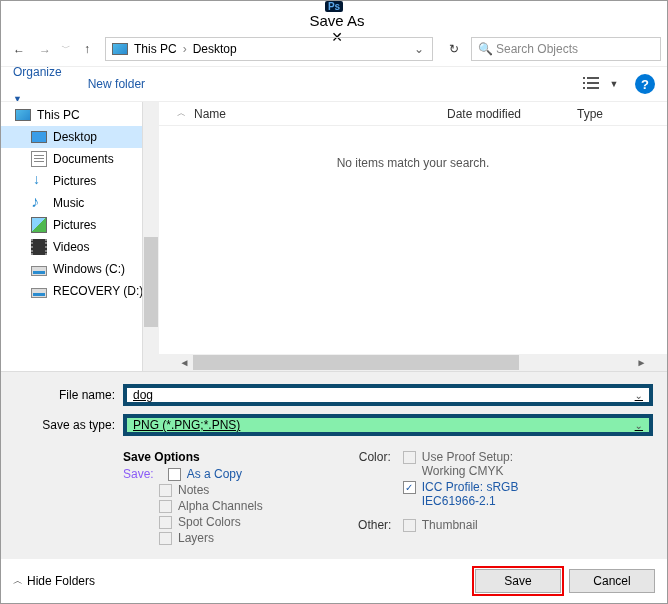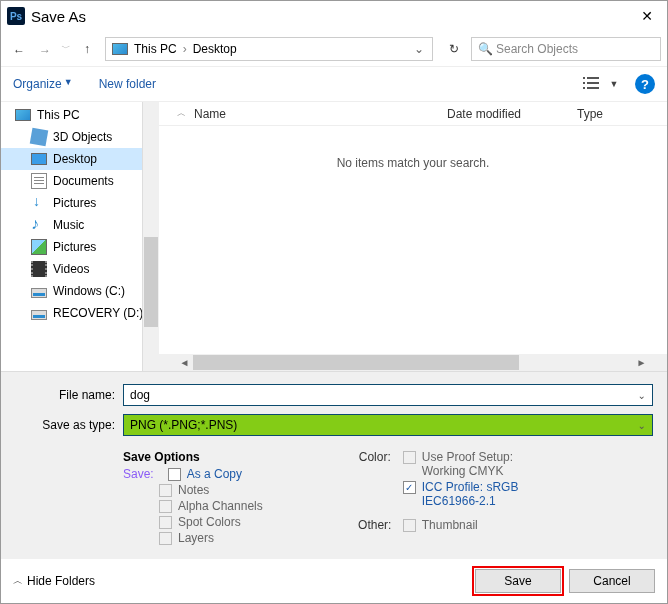--- a/index.html
+++ b/index.html
@@ -1,34 +1,34 @@
 <!DOCTYPE html>
 <html><head>
 <meta charset="utf-8">
 <style>
   * { box-sizing: border-box; margin: 0; padding: 0; }
   body { font-family: "Segoe UI", Tahoma, sans-serif; font-size: 12px; color: #000; width: 668px; height: 604px; background: #fff; display: flex; flex-direction: column; border: 1px solid #999; overflow: hidden;}
   
-  .titlebar { height: 30px; display: flex; align-items: center; padding: 0 0 0 6px; }
+  .titlebar { height: 30px; display: flex; align-items: center; padding: 0 0 0 6px; flex-direction: column; }
   .ps-icon { width: 18px; height: 18px; background: #001834; color: #5ca8eb; display:flex; align-items:center; justify-content:center; font-size:10px; font-weight:bold; border-radius:2px; margin-right:6px;}
   .titlebar-title { flex:1; font-size: 15px; }
   .close-btn { width: 40px; height: 30px; display:flex; align-items:center; justify-content:center; font-size:14px; }
   
   .navbar { height: 36px; display:flex; align-items:center; padding: 0 6px; gap: 2px; border-bottom: 1px solid #eee; }
   .nav-arrow { width: 24px; height:24px; display:flex; align-items:center; justify-content:center; color:#888; }
   .nav-arrow.active { color:#333; }
   .addr-bar { flex:1; height:24px; border:1px solid #ccc; display:flex; align-items:center; padding-left:6px; margin: 0 4px; font-size:12px; gap:2px; position:relative;}
   .addr-monitor { width:16px; height:12px; background: linear-gradient(135deg, #4fb8e8 0%, #2a8cd0 100%); border:1px solid #666; margin-right:4px; }
   .addr-drop { margin-left:auto; padding:0 8px; color:#666;}
   .refresh-btn { width:30px; height:24px; display:flex; align-items:center; justify-content:center; color:#333;}
   .search-box { width:190px; height:24px; border:1px solid #ccc; display:flex; align-items:center; padding-left:6px; color:#888;}
   .search-icon { width:14px; margin-right:4px; color:#666;}
   
   .toolbar { height: 34px; display:flex; align-items:center; padding: 0 12px; }
-  .tb-link { color:#1e5aa8; display:flex; align-items:flex-start; gap:2px; margin-right:26px; cursor:pointer;}
+  .tb-link { color:#1e5aa8; display:flex; align-items:flex-start; gap:15px; margin-right:26px; cursor:pointer;flex-direction:column;}
   .tb-spacer { flex:1;}
   .tb-icon-btn { width:22px; display:flex; align-items:center; justify-content:center; color:#444;}
   .help-icon { width:20px; height:20px; border-radius:50%; background:#0078d7; color:#fff; display:flex; align-items:center; justify-content:center; font-weight:bold; margin-left:10px; font-size:13px;}
   
   .main { flex:1; display:flex; border-top:1px solid #eee; min-height:0;}
   
   .tree { width:158px; border-right: none; padding-top:2px; overflow:hidden; position:relative;}
   .tree-item { height:22px; display:flex; align-items:center; padding-left:14px; font-size:12px; gap:6px; cursor:pointer;}
   .tree-item.sub { padding-left:30px;}
   .tree-item.selected { background:#cde8ff; }
@@ -58,22 +58,22 @@
   .col-h.type-h { flex: 1;}
   .empty-msg { text-align:center; color:#555; padding-top:30px; font-size:12px;}
   .content-scrollbar { height:17px; background:#f0f0f0; display:flex; align-items:center; padding: 0 17px; margin-top:auto;}
   .hscroll-track { flex:1; height:17px; position:relative;}
   .hscroll-thumb { position:absolute; left:0; top:1px; width:74%; height:15px; background:#ccc;}
   .hscroll-arrow { width:17px; text-align:center; color:#666; font-size:10px;}
 
   .bottom { background:#f0f0f0; border-top:1px solid #ddd; padding: 12px 4px 12px 0;}
   .form-row { display:flex; align-items:center; margin-bottom:8px;}
   .form-label { width:122px; text-align:right; padding-right:8px; font-size:12px;}
-  .form-field { flex:1; height:22px; border:1px solid #0c4a6e; background:#fff; display:flex; align-items:center; padding-left:6px; margin-right:10px; position:relative; font-size:12px;}
-  .form-field.type-field { background:#84cc16;}
+  .form-field { flex:1; height:22px; border:4px solid #0c4a6e; background:#fff; display:flex; align-items:center; padding-left:6px; margin-right:10px; position:relative; font-size:12px;text-decoration:underline;}
+  .form-field.type-field { background:#86efac;}
   .field-drop { margin-left:auto; padding:0 6px; color:#555; font-size:10px;}
   
   .options-area { display:flex; padding: 6px 10px 0 122px; gap: 90px;}
   .opt-col { }
   .opt-heading { font-weight:bold; margin-bottom:3px;}
   .opt-row { display:flex; align-items:flex-start; gap:6px; margin-bottom:2px; color:#666;}
   .opt-row.enabled { color:#000;}
   .opt-row.link { color:#1e5aa8;}
   .chk { width:13px; height:13px; border:1px solid #888; background:#fff; flex-shrink:0; display:flex; align-items:center; justify-content:center; font-size:10px; color:#1e5aa8; margin-top:1px;}
   .chk.disabled { background:#f0f0f0; border-color:#bbb;}
@@ -136,24 +136,20 @@
   <div class="tb-icon-btn" style="font-size:9px;">▼</div>
   <div class="help-icon">?</div>
 </div>
 
 <div class="main">
   <div class="tree">
     <div class="tree-item">
         <div class="tree-icon monitor-icon"></div>
         <span>This PC</span>
       </div>
-    <div class="tree-item sub">
-        <div class="tree-icon cube-icon"></div>
-        <span>3D Objects</span>
-      </div>
     <div class="tree-item sub selected">
         <div class="tree-icon desktop-icon"></div>
         <span>Desktop</span>
       </div>
     <div class="tree-item sub">
         <div class="tree-icon doc-icon"></div>
         <span>Documents</span>
       </div>
     <div class="tree-item sub">
         <div class="tree-icon dl-icon"></div>

